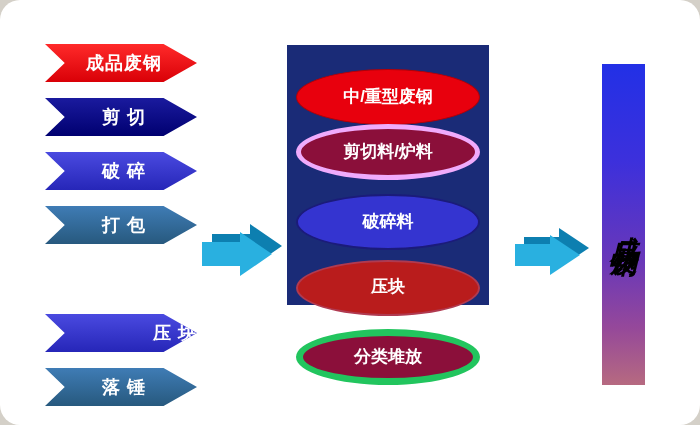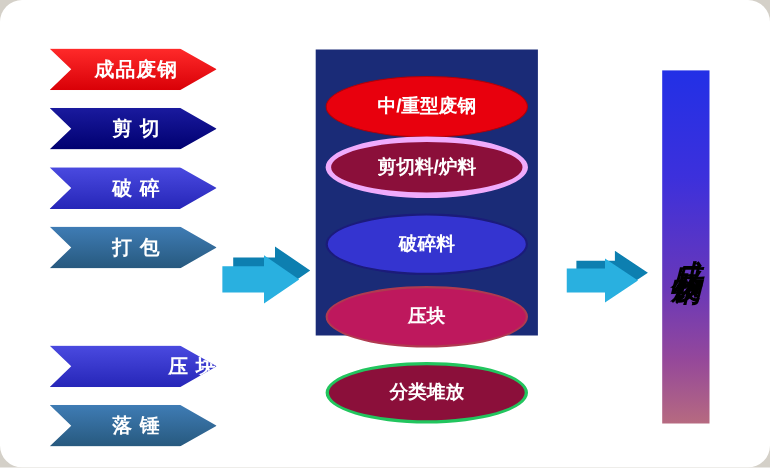--- a/index.html
+++ b/index.html
@@ -66,22 +66,22 @@
     color: #ffffff;
     font-weight: bold;
     font-size: 17px;
     text-align: center;
     line-height: 1.15;
   }
   .ellipse .wrap { display: inline-block; width: 96px; }
   .e-0 { top: 24px;  background: #e8000d; border: 1px solid #b00008; }
   .e-1 { top: 79px;  background: #8b0f3a; border: 5px solid #f0abfc; }
   .e-2 { top: 149px; background: #3434d0; border: 2px solid #1b1b7a; }
-  .e-3 { top: 215px; background: #be185d; border: 2px solid #b03a50; }
-  .e-4 { top: 284px; background: #8b0f3a; border: 3px solid #22c55e; }
+  .e-3 { top: 215px; background: #b91c1c; border: 2px solid #b03a50; font-family: Liberation Mono, monospace; }
+  .e-4 { top: 284px; background: #8b0f3a; border: 7px solid #22c55e; }
 
   
   .output-bar {
     position: absolute;
     left: 602px; top: 64px;
     width: 43px; height: 321px;
     background: linear-gradient(180deg, #2230e6 0%, #3c30dc 30%, #6a38b8 62%, #95489a 82%, #b66a80 100%);
     display: flex;
     align-items: center;
     justify-content: center;

